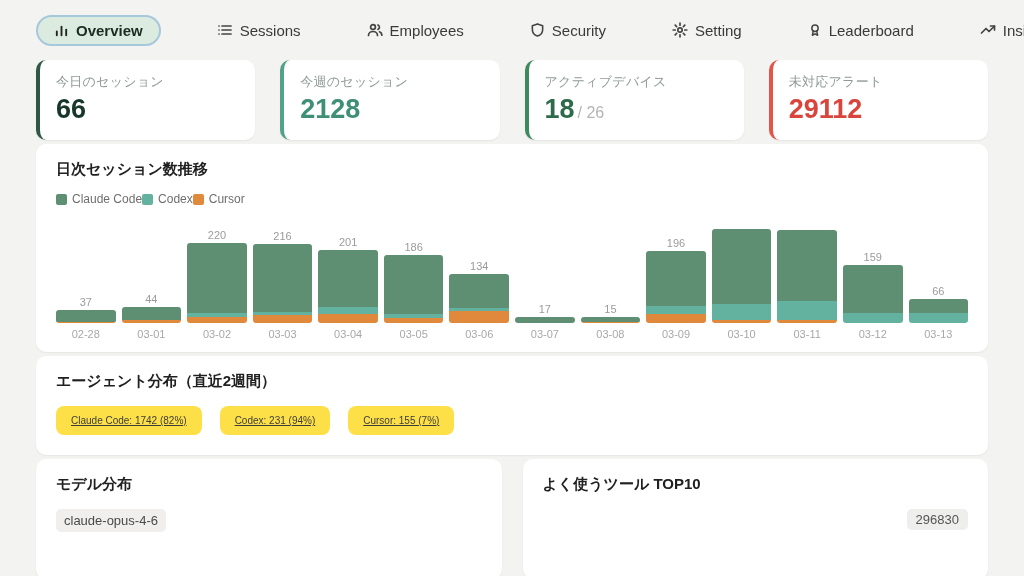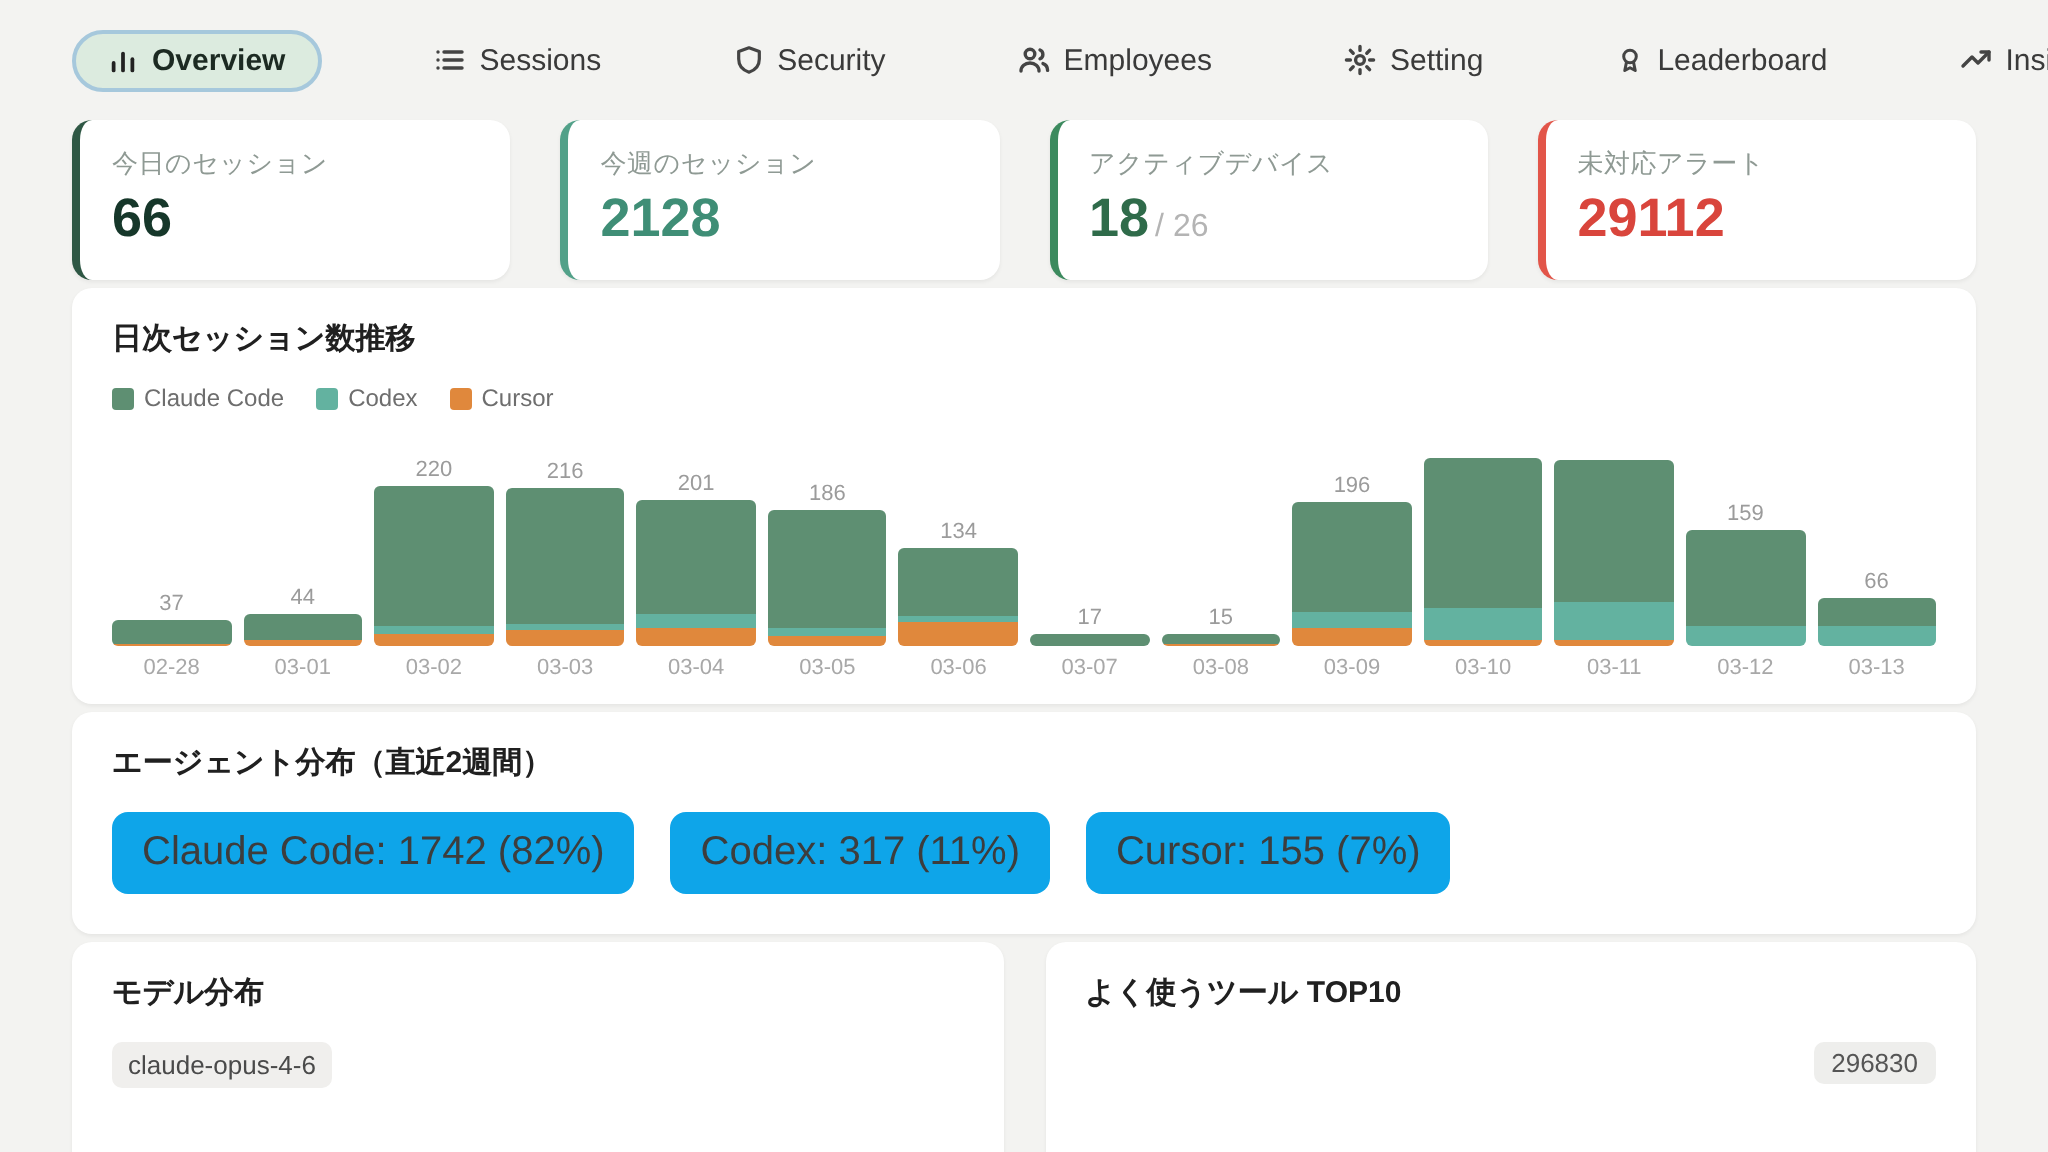--- a/index.html
+++ b/index.html
@@ -44,37 +44,37 @@
 
   
   .chart-head { display:flex; align-items:flex-start; justify-content:space-between; }
   .toggle {
     display:flex; border:1.5px solid #2c4e3d; border-radius:999px; overflow:hidden;
     font-size:12px; font-weight:700;
   }
   .toggle-seg { padding:5px 13px; cursor:pointer; background:#fff; color:#2b2b2b; }
   .toggle-seg.on { background:#2c4e3d; color:#fff; }
 
-  .legend { display:flex; gap:16px; margin-top:13px; }
+  .legend { display:flex; margin-top:13px; }
   .legend-item { display:flex; align-items:center; gap:5px; font-size:12px; color:#6e6e6e; }
   .legend-swatch { width:11px; height:11px; border-radius:2px; display:inline-block; }
 
   .plot { display:flex; align-items:flex-end; gap:6px; margin-top:4px; height:113px; }
   .bar-slot { flex:1; display:flex; flex-direction:column; justify-content:flex-end; align-items:stretch; }
   .bar-value { font-size:11px; color:#9b9b9b; text-align:center; height:15px; line-height:15px; }
   .bar-stack { display:flex; flex-direction:column; border-radius:3px; overflow:hidden; }
   .bar-seg { width:100%; }
   .x-labels { display:flex; gap:6px; margin-top:5px; }
   .x-label { flex:1; text-align:center; font-size:11px; color:#a8a8a8; }
 
   
   .chips { display:flex; gap:18px; margin-top:15px; }
   .chip {
-    background:#0ea5e9; border-radius:8px; padding:9px 15px;
-    font-size:20px; color:#3d3d3d;
+    background:#fde047; border-radius:8px; padding:9px 15px;
+    font-size:10px; color:#3d3d3d;text-decoration:underline;
   }
 
   
   .bottom { display:grid; grid-template-columns:1fr 1fr; gap:21px; }
   .model-row { display:flex; align-items:center; margin-top:15px; }
   .model-chip {
     background:#f0efed; border-radius:5px; padding:4px 8px;
     font-size:13px; color:#4a4a4a;
   }
 
@@ -112,40 +112,40 @@
               <line x1="2" y1="4" x2="2.01" y2="4"></line>
               <line x1="2" y1="8" x2="2.01" y2="8"></line>
               <line x1="2" y1="12" x2="2.01" y2="12"></line>
             </g>
           </svg>
         </span>
         <span>Sessions</span>
       </div>
       <div class="nav-item">
         <span>
-          <svg width="15" height="16" viewBox="0 0 16 16">
-            <g fill="none" stroke="#444" stroke-width="1.7" stroke-linecap="round" stroke-linejoin="round">
-              <path d="M8 1.5l5.5 2v4c0 3.5-2.3 6-5.5 7-3.2-1-5.5-3.5-5.5-7v-4z"></path>
-            </g>
-          </svg>
-        </span>
-        <span>Security</span>
-      </div>
-      <div class="nav-item">
-        <span>
           <svg width="16" height="16" viewBox="0 0 16 16">
             <g fill="none" stroke="#444" stroke-width="1.7" stroke-linecap="round" stroke-linejoin="round">
               <circle cx="6" cy="5" r="2.4"></circle>
               <path d="M1.5 13.5c0-2.4 2-4 4.5-4s4.5 1.6 4.5 4"></path>
               <path d="M11 3a2.4 2.4 0 0 1 0 4.4"></path>
               <path d="M12.5 9.8c1.4.5 2.3 1.8 2.3 3.4"></path>
             </g>
           </svg>
         </span>
         <span>Employees</span>
+      </div>
+      <div class="nav-item">
+        <span>
+          <svg width="15" height="16" viewBox="0 0 16 16">
+            <g fill="none" stroke="#444" stroke-width="1.7" stroke-linecap="round" stroke-linejoin="round">
+              <path d="M8 1.5l5.5 2v4c0 3.5-2.3 6-5.5 7-3.2-1-5.5-3.5-5.5-7v-4z"></path>
+            </g>
+          </svg>
+        </span>
+        <span>Security</span>
       </div>
       <div class="nav-item">
         <span>
           <svg width="16" height="16" viewBox="0 0 16 16">
             <g fill="none" stroke="#444" stroke-width="1.7" stroke-linecap="round" stroke-linejoin="round">
               <circle cx="8" cy="8" r="2.2"></circle>
               <path d="M8 1.2v2M8 12.8v2M1.2 8h2M12.8 8h2M3.2 3.2l1.4 1.4M11.4 11.4l1.4 1.4M12.8 3.2l-1.4 1.4M4.6 11.4l-1.4 1.4"></path>
             </g>
           </svg>
         </span>
@@ -334,21 +334,21 @@
         <div class="x-label">03-11</div>
         <div class="x-label">03-12</div>
         <div class="x-label">03-13</div>
       </div>
   </section>
 
   <section class="card" style="padding-bottom:20px;">
     <h2 class="card-title">エージェント分布（直近2週間）</h2>
     <div class="chips">
         <div class="chip">Claude Code: 1742 (82%)</div>
-        <div class="chip">Codex: 317 (11%)</div>
+        <div class="chip">Codex: 231 (94%)</div>
         <div class="chip">Cursor: 155 (7%)</div>
       </div>
   </section>
 
   <div class="bottom">
     <section class="card" style="min-height:120px;">
       <h2 class="card-title">モデル分布</h2>
       <div id="model-rows">
           <div class="model-row">
             <span class="model-chip">claude-opus-4-6</span>

